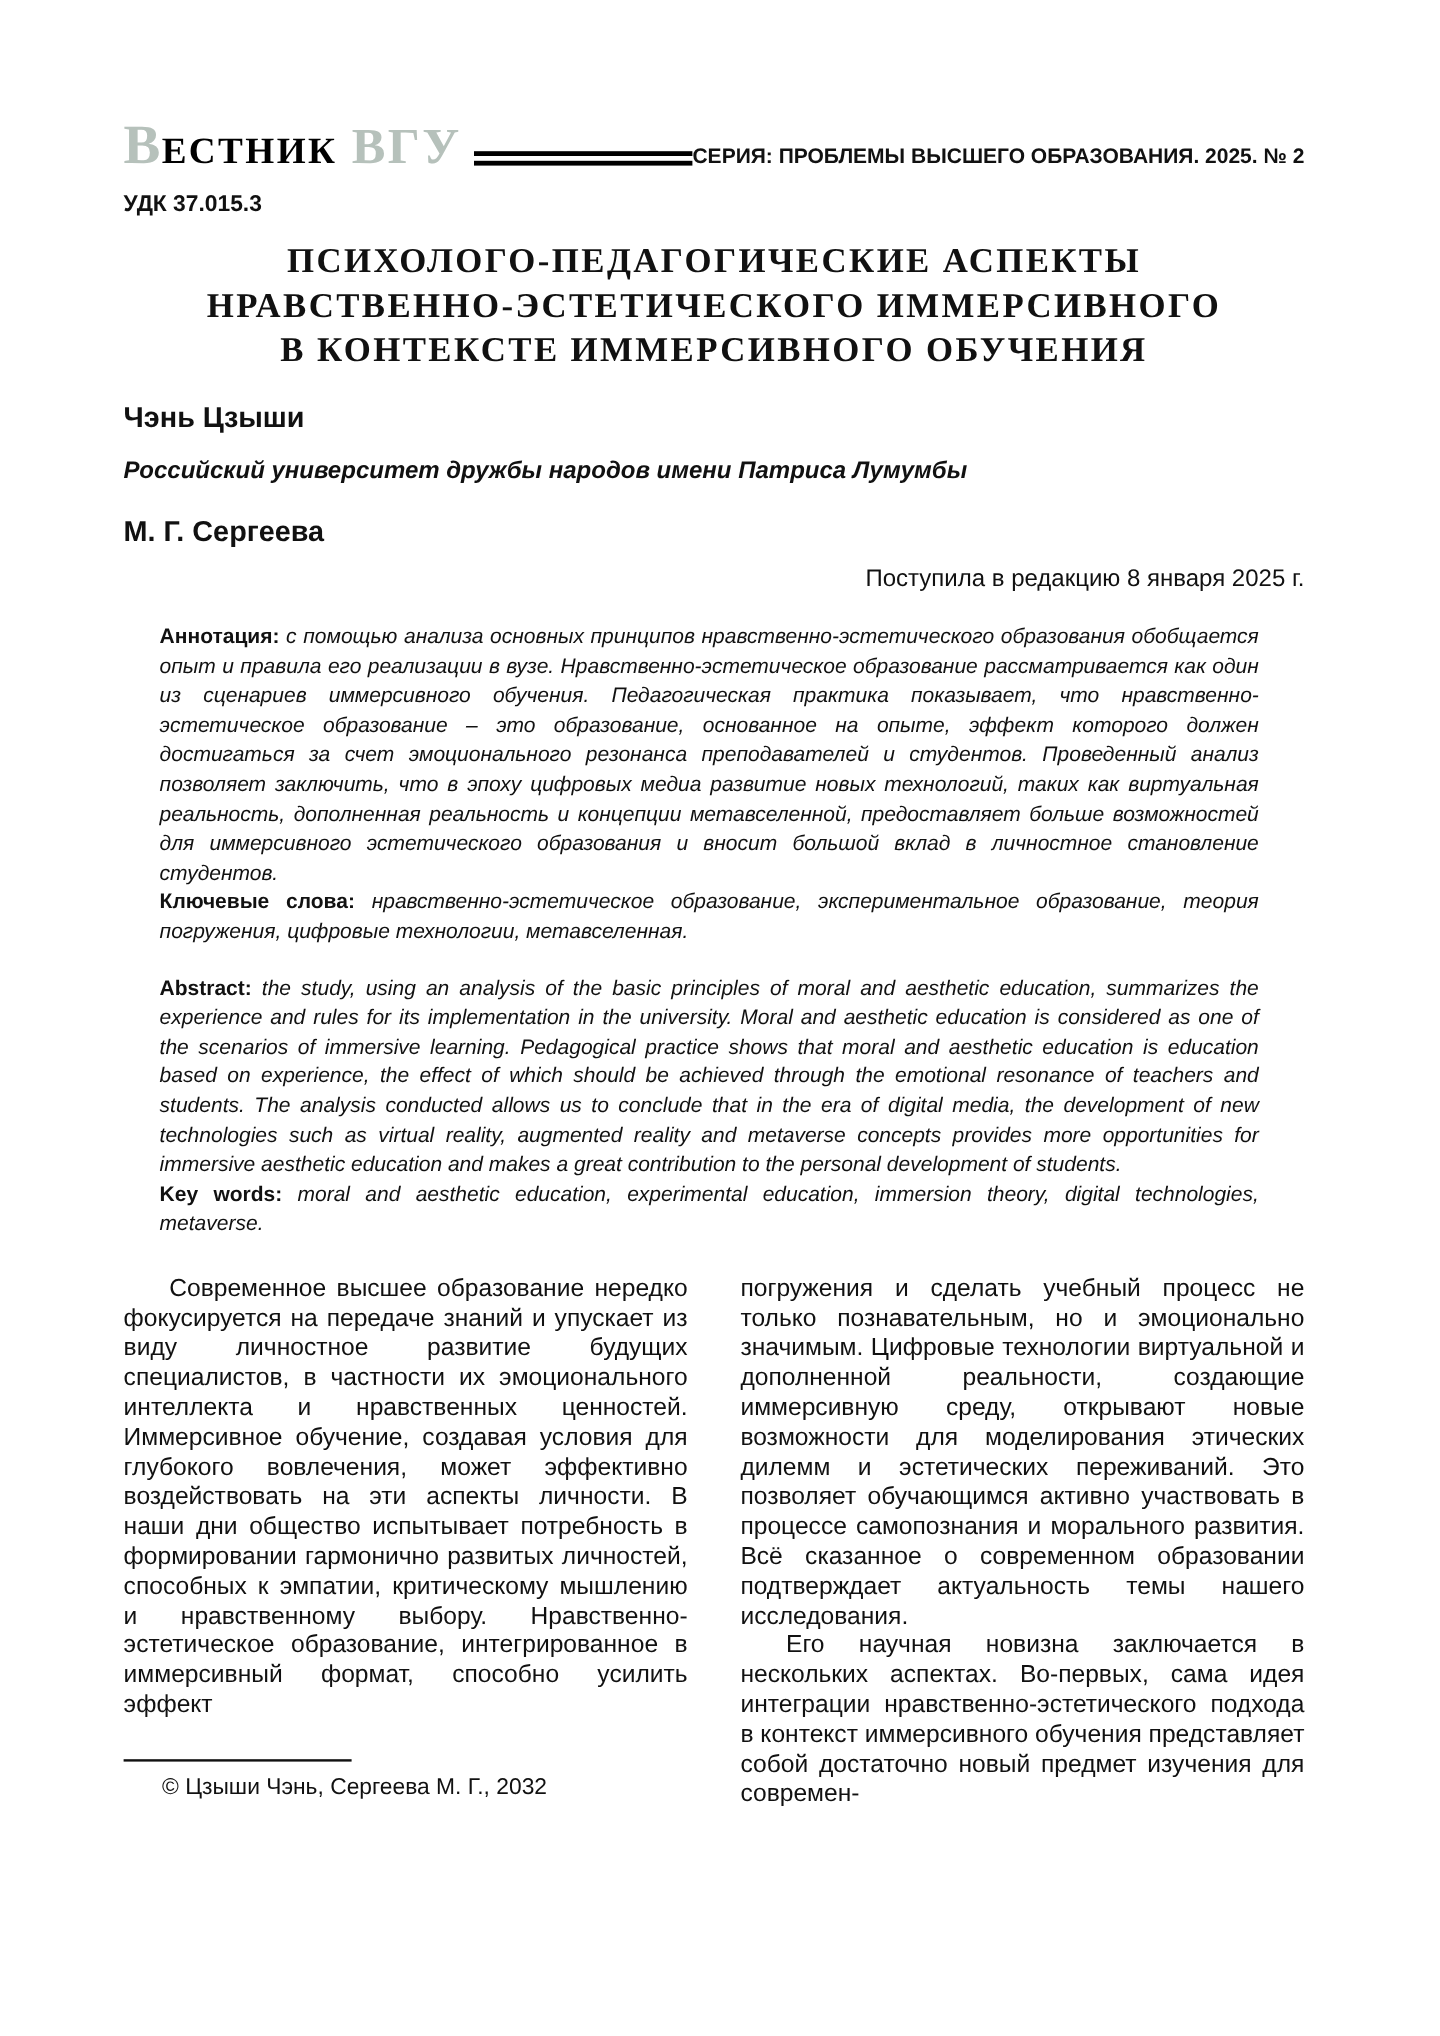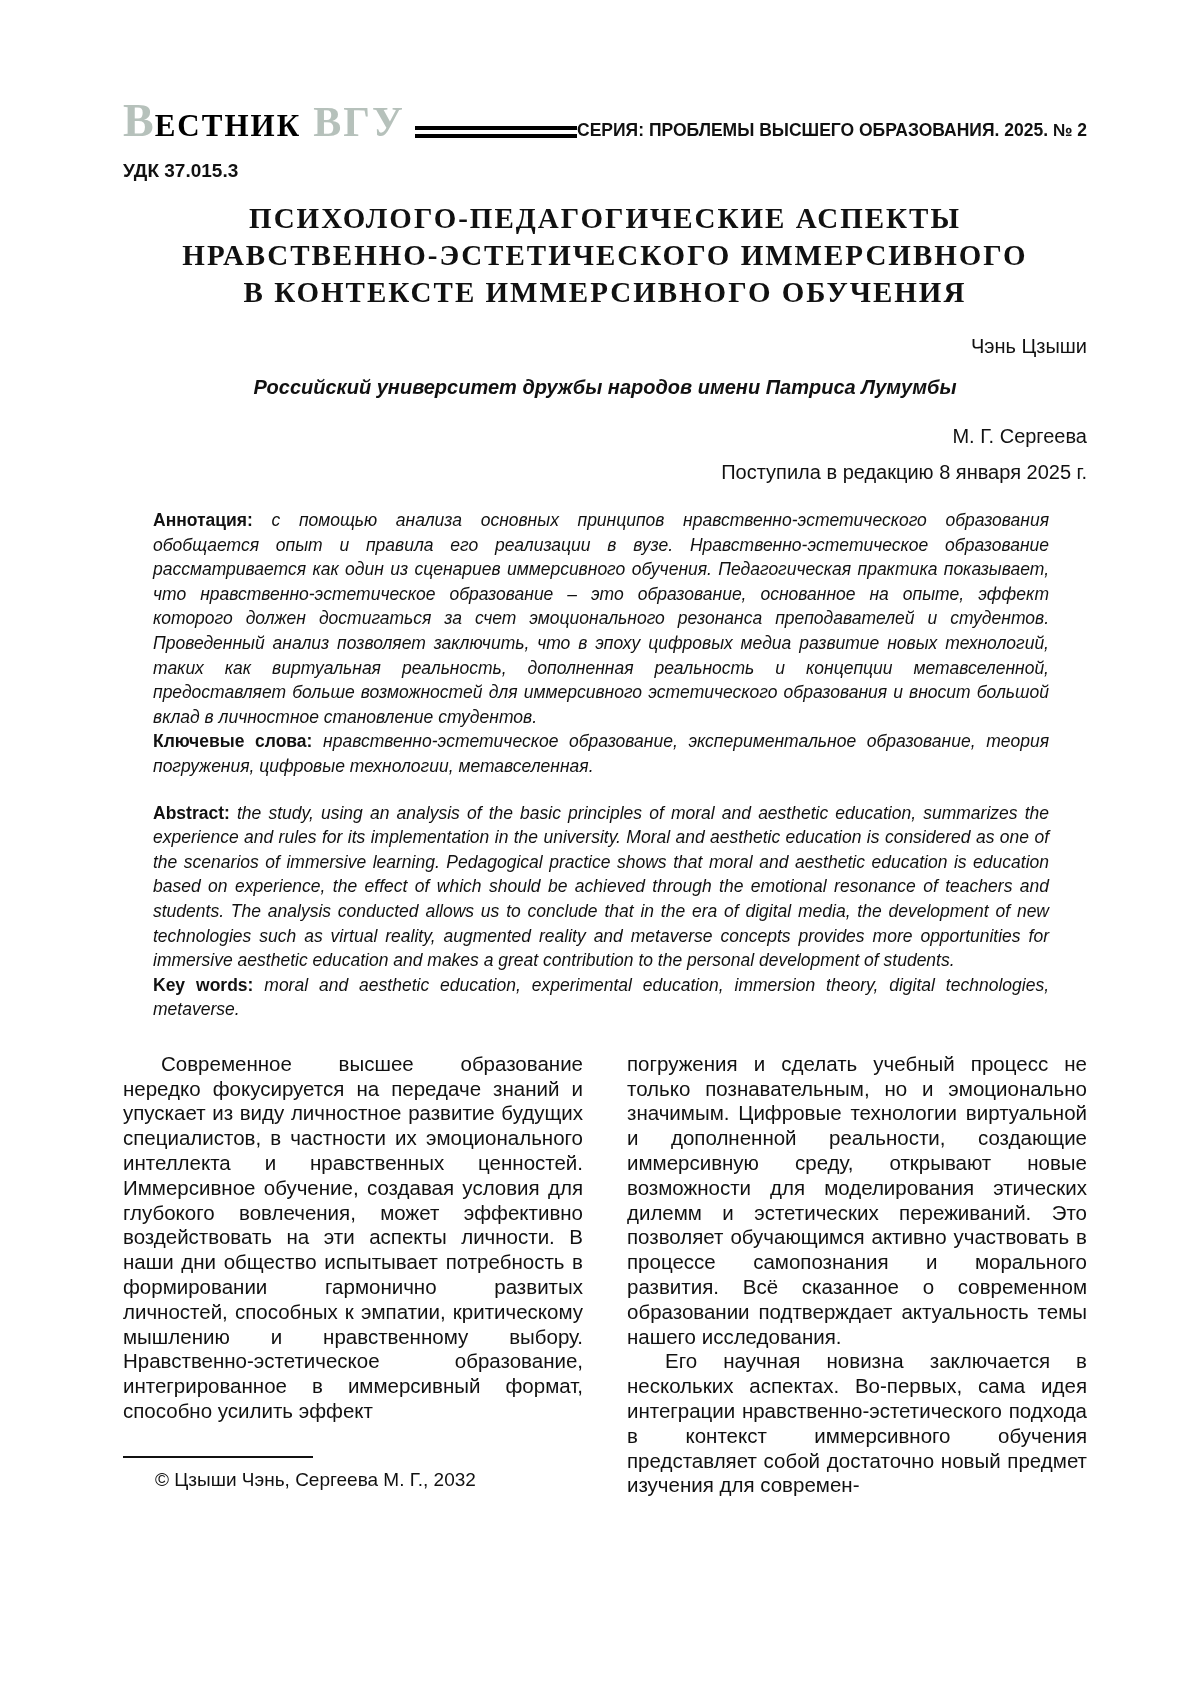--- a/index.html
+++ b/index.html
@@ -4,21 +4,20 @@
 <style>
   * { margin:0; padding:0; box-sizing:border-box; }
   html,body { background:#ffffff; }
   .page {
     position:relative;
     width:1200px; height:1697px;
     background:#ffffff;
     color:#111;
     font-family:"Liberation Sans", sans-serif;
     overflow:hidden;
-    padding-left:20px;
   }
   .content { padding:0 113px 0 103px; }
 
   
   .masthead { padding-top:98px; display:flex; align-items:flex-end; }
   .logo { font-family:"Liberation Serif", serif; font-weight:bold; line-height:1; white-space:nowrap; }
   .logo-initial { font-size:46px; letter-spacing:1px; }
   .logo-rest   { font-size:31px; color:#000; letter-spacing:2px; }
   .logo-word2  { font-size:42px; margin-left:12px; letter-spacing:2px; }
   .head-rule {
@@ -27,23 +26,23 @@
   }
   .series { font-weight:bold; font-size:17.5px; white-space:nowrap; margin-bottom:3px; }
 
   
   .udc { margin-top:16px; font-weight:bold; font-size:19px; }
   .title {
     margin-top:18px; text-align:center;
     font-family:"Liberation Serif", serif; font-weight:bold;
     font-size:29px; line-height:37px; letter-spacing:2px;
   }
-  .author  { margin-top:22px; text-align:right; font-weight:normal; font-size:20px; }
+  .author  { margin-top:22px; text-align:left; font-weight:bold; font-size:24px; }
   .author.first { margin-top:24px; }
-  .affil   { margin-top:14px; text-align:center; font-weight:bold; font-style:italic; font-size:20px; line-height:31px; }
+  .affil   { margin-top:14px; font-weight:bold; font-style:italic; font-size:20px; line-height:31px; }
   .received{ margin-top:13px; text-align:right; font-size:20px; }
 
   
   .abstract-block {
     margin-top:24px; padding:0 38px 0 30px;
     font-size:17.5px; line-height:24.6px; text-align:justify;
   }
   .abstract-block p { font-style:italic; }
   .abstract-block p.en-abstract { margin-top:22px; }
   .lead-label { font-weight:bold; font-style:normal; }

